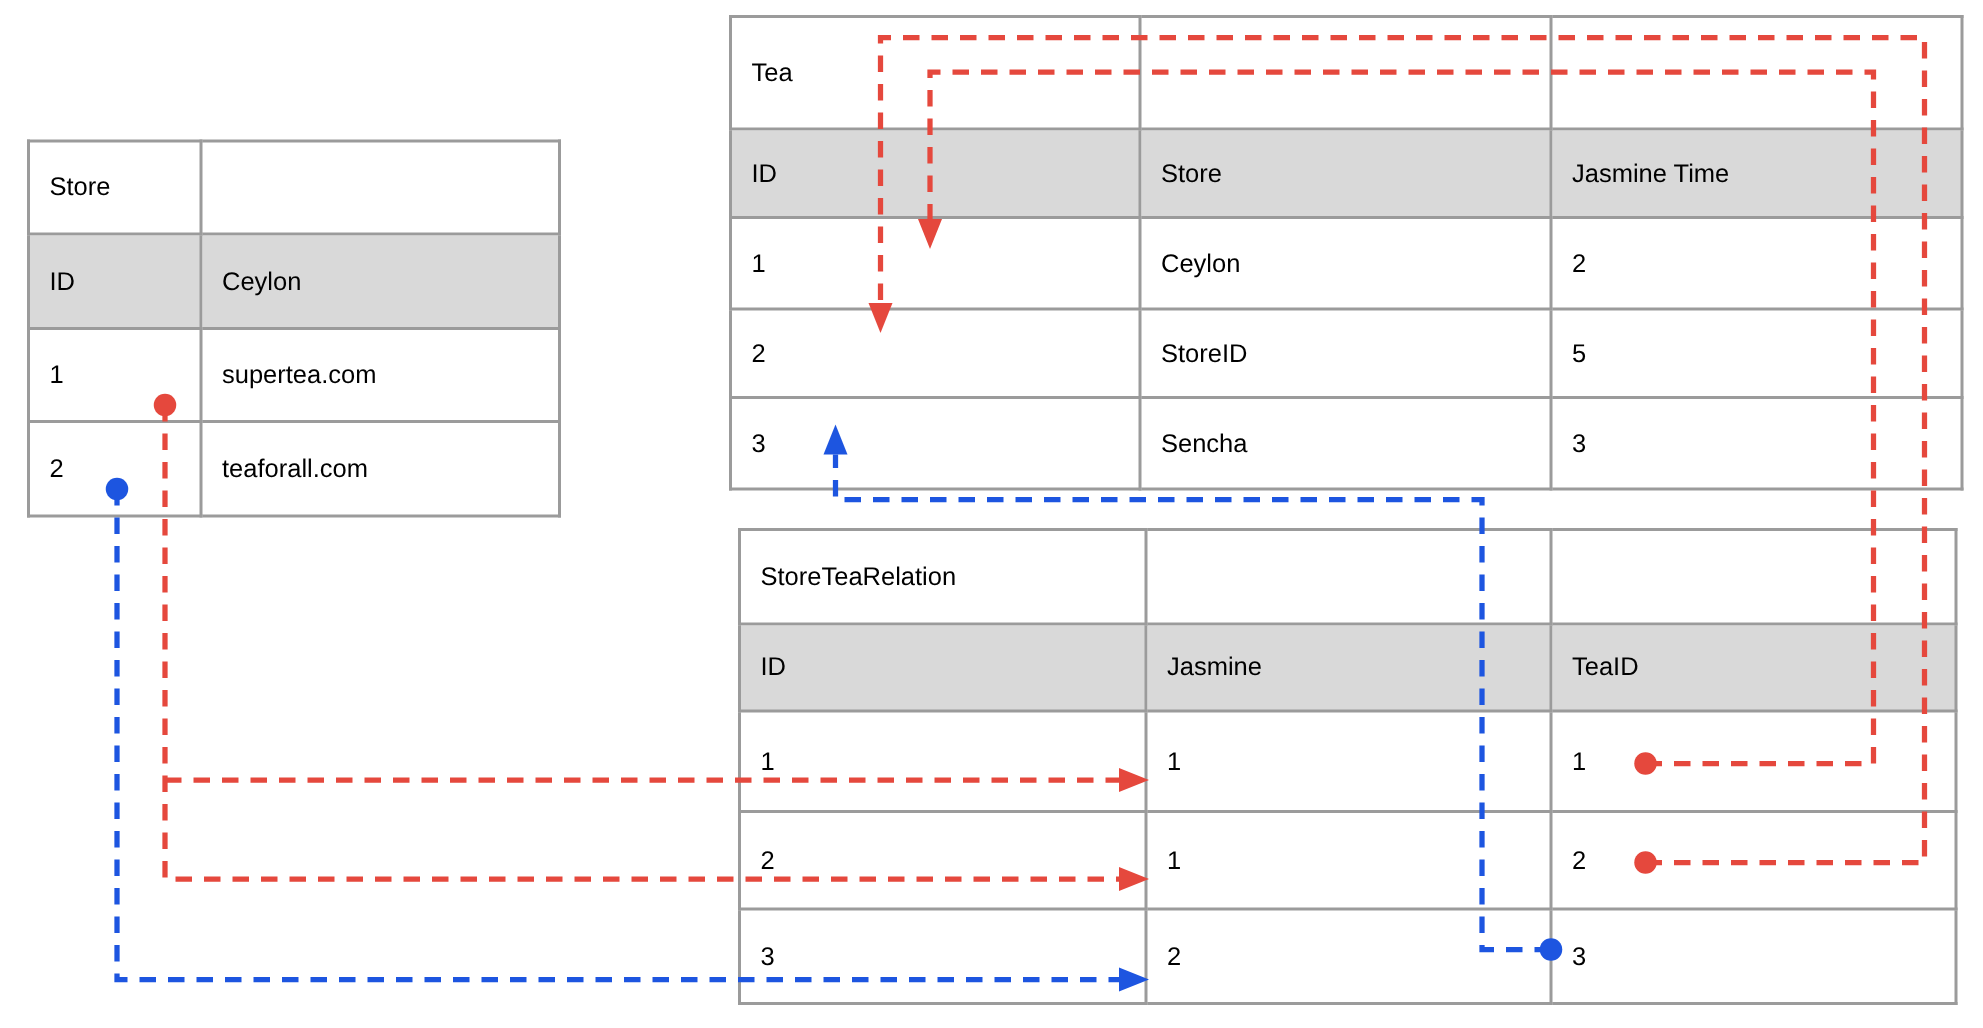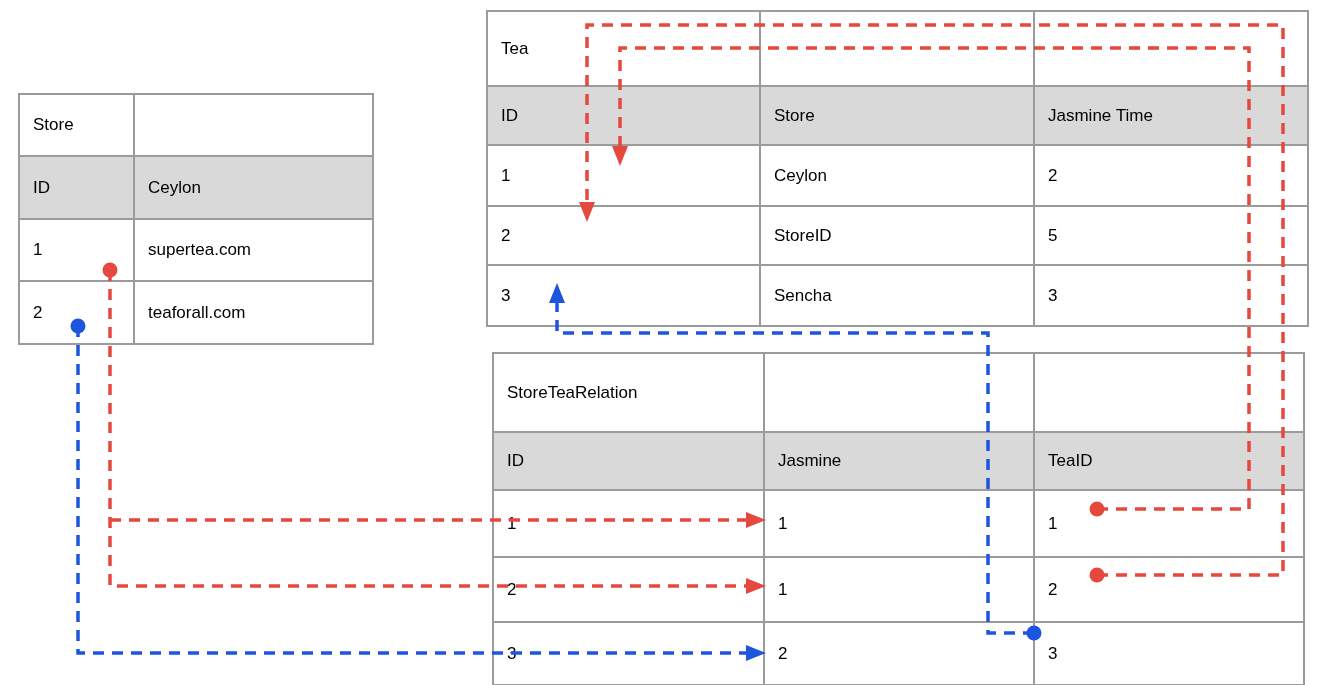--- a/index.html
+++ b/index.html
@@ -112,21 +112,21 @@
   </tbody>
     </table>
 
   <table class="dbtable" style="left:492px; top:352px; width:811px;">
     <colgroup>
         <col style="width:271px">
         <col style="width:270px">
         <col style="width:270px">
       </colgroup>
     <tbody>
-        <tr style="height:79px">
+        <tr style="height:63px">
       <td>StoreTeaRelation</td>
       <td></td>
       <td></td>
     </tr>
     <tr class="header-row" style="height:58px">
       <td>ID</td>
       <td>Jasmine</td>
       <td>TeaID</td>
     </tr>
     <tr style="height:67px">

